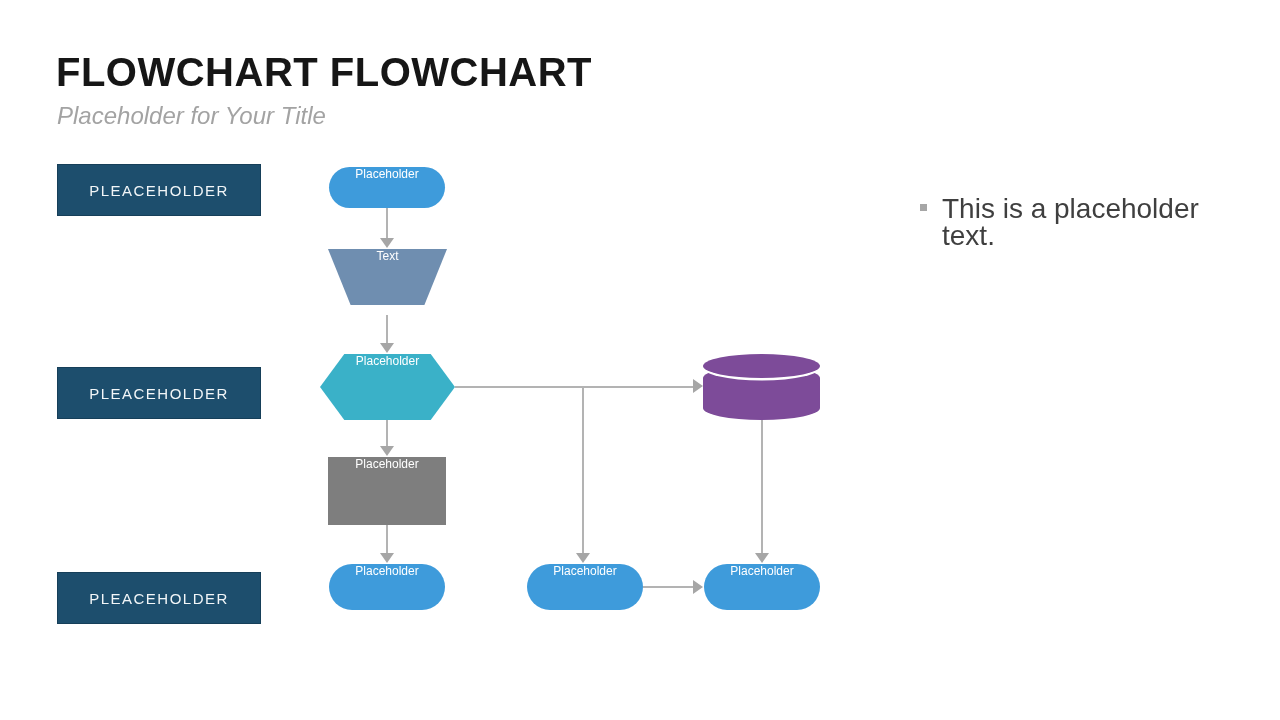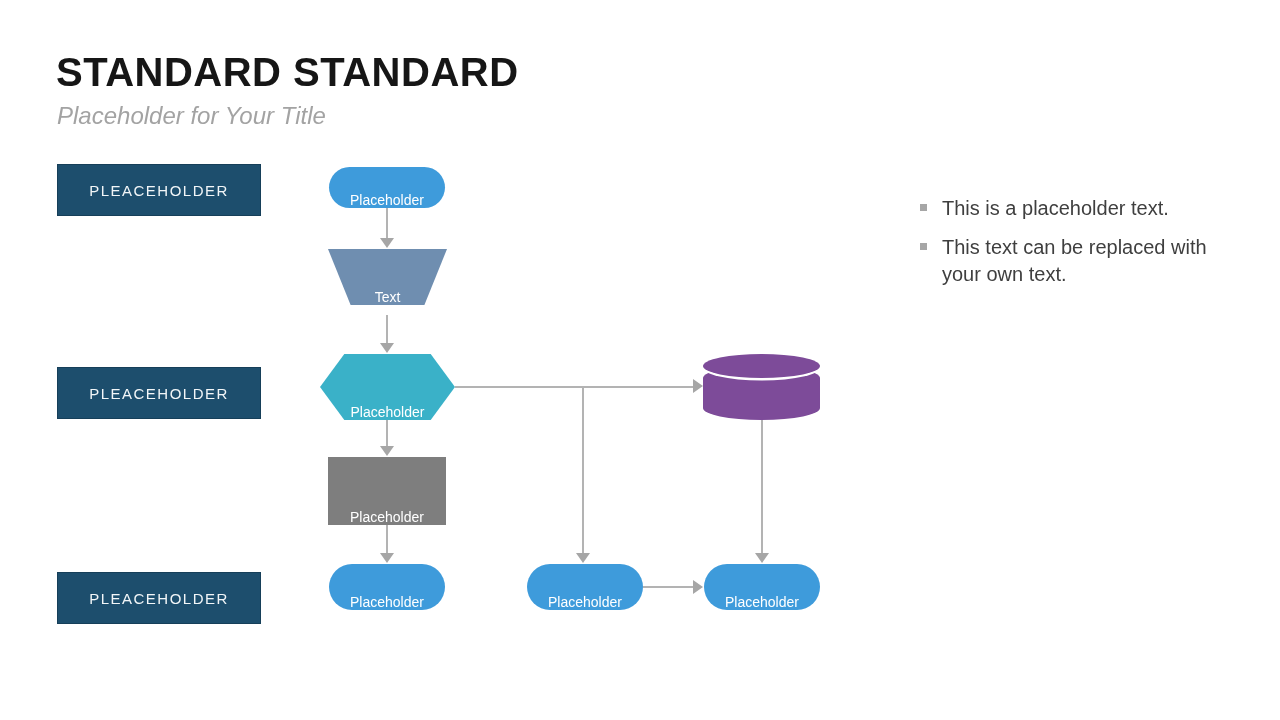--- a/index.html
+++ b/index.html
@@ -19,22 +19,22 @@
   
   .side-label{
     position:absolute;left:57px;width:204px;height:52px;
     background:#1d4e6d;border:1px solid #163f59;box-sizing:border-box;
     color:#f2f6f8;font-size:15px;letter-spacing:1.5px;
     display:flex;align-items:center;justify-content:center;white-space:nowrap;
   }
   .side-label.l1{top:164px}.side-label.l2{top:367px}.side-label.l3{top:572px}
   
   .node{
-    position:absolute;display:flex;align-items:flex-end;justify-content:center;
-    color:#ffffff;font-size:14px;text-align:center;white-space:nowrap;
+    position:absolute;display:flex;align-items:flex-start;justify-content:center;
+    color:#ffffff;font-size:12px;text-align:center;white-space:nowrap;
   }
   .stadium{background:#3e9bdb;border-radius:23px;}
   .n-start{left:329px;top:167px;width:116px;height:41px;border-radius:21px;}
   .n-end1{left:329px;top:564px;width:116px;height:46px;}
   .n-end2{left:527px;top:564px;width:116px;height:46px;}
   .n-end3{left:704px;top:564px;width:116px;height:46px;}
   .trapezoid{
     left:328px;top:249px;width:119px;height:56px;background:#6f8eb0;
     clip-path:polygon(0 0,100% 0,81% 100%,19% 100%);
   }
@@ -63,32 +63,32 @@
   }
   .ah-right{
     position:absolute;width:0;height:0;
     border-top:7px solid transparent;border-bottom:7px solid transparent;
     border-left:10px solid #a6a6a6;
   }
   
   .bullets{position:absolute;left:920px;top:195px;width:302px;}
   .bullet-item{
     position:relative;padding-left:22px;margin-bottom:12px;
-    font-size:20px;line-height:27px;color:#3f3f3f;
+    font-size:28px;line-height:27px;color:#3f3f3f;
   }
   .bullet-sq{
     position:absolute;left:0;top:9px;width:7px;height:7px;background:#a6a6a6;
   }
 </style>
 </head>
 <body>
 
 <div class="slide">
 
-  <div class="title">STANDARD STANDARD</div>
+  <div class="title">FLOWCHART FLOWCHART</div>
   <div class="subtitle">Placeholder for Your Title</div>
 
   <div class="side-label l1">
     <span>PLEACEHOLDER</span>
   </div>
   <div class="side-label l2">
     <span>PLEACEHOLDER</span>
   </div>
   <div class="side-label l3">
     <span>PLEACEHOLDER</span>
@@ -149,19 +149,15 @@
   <div class="ah-down" style="left:755px;top:553px"></div>
 
   <div class="hline" style="left:643px;top:586px;width:50px"></div>
   <div class="ah-right" style="left:693px;top:580px"></div>
 
   <div class="bullets">
     <div class="bullet-item">
       <span class="bullet-sq"></span>
       <span>This is a placeholder text.</span>
     </div>
-    <div class="bullet-item">
-      <span class="bullet-sq"></span>
-      <span>This text can be replaced with your own text.</span>
-    </div>
   </div>
 
 </div>
 
 </body></html>

